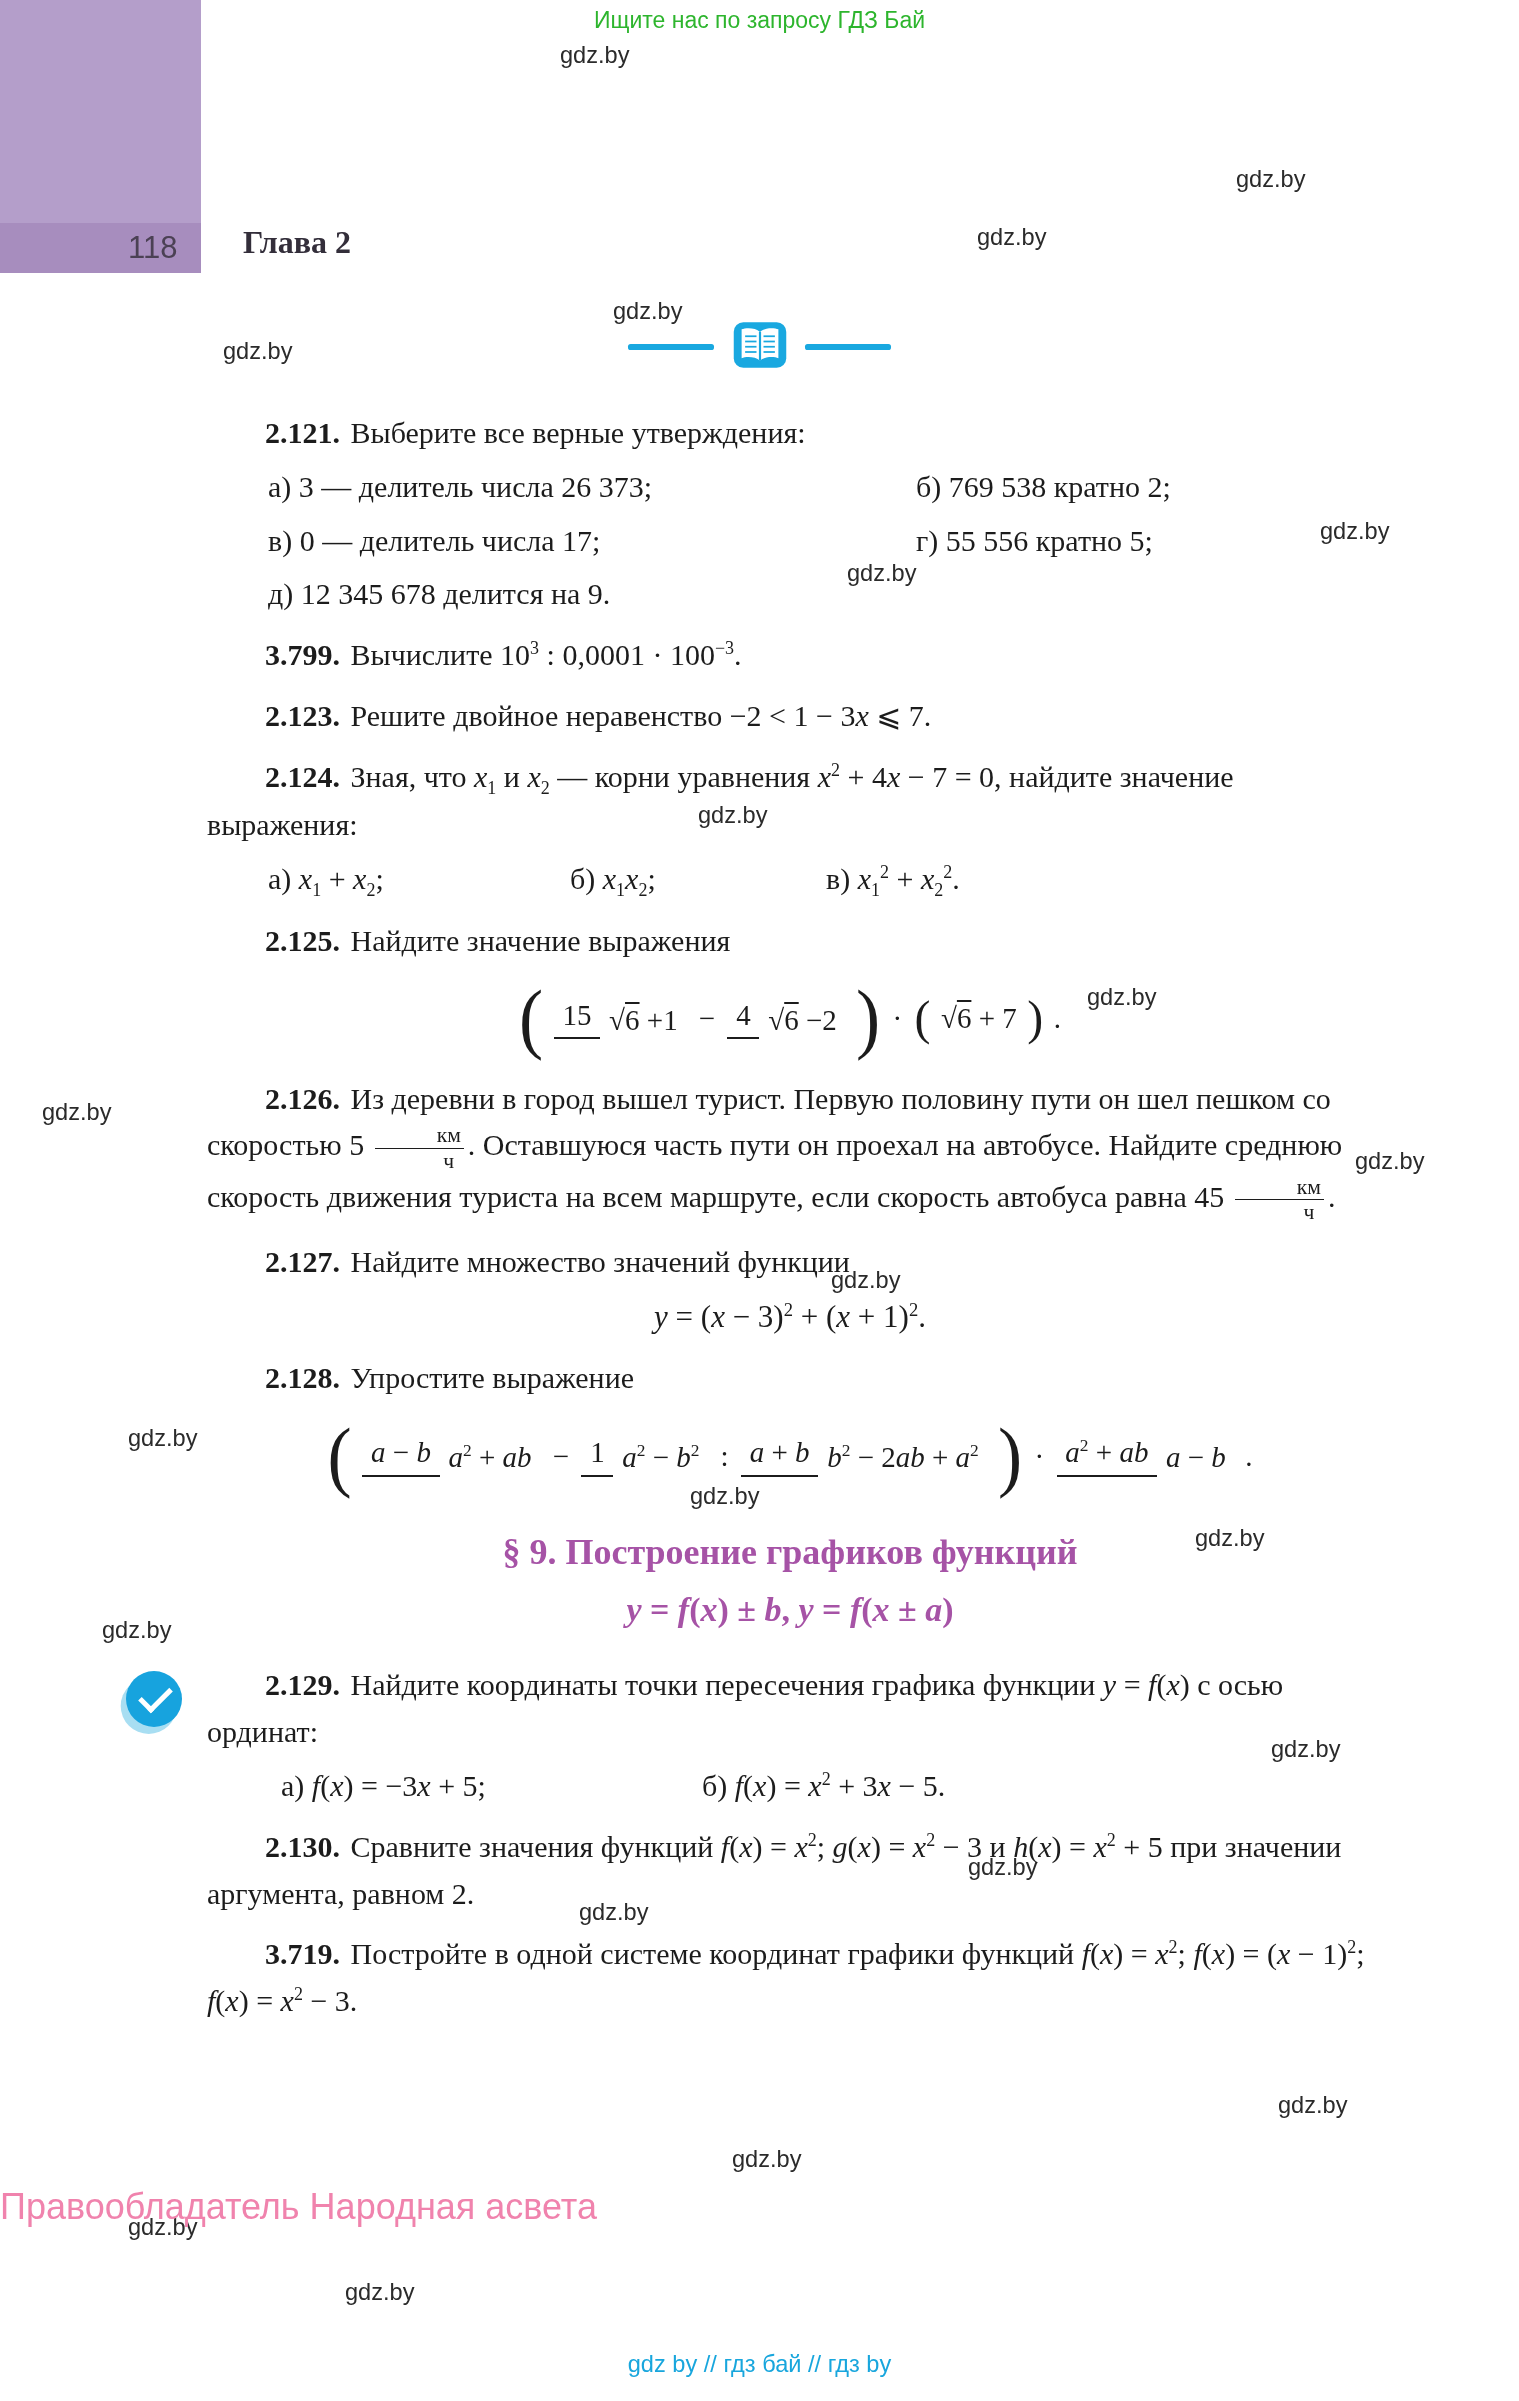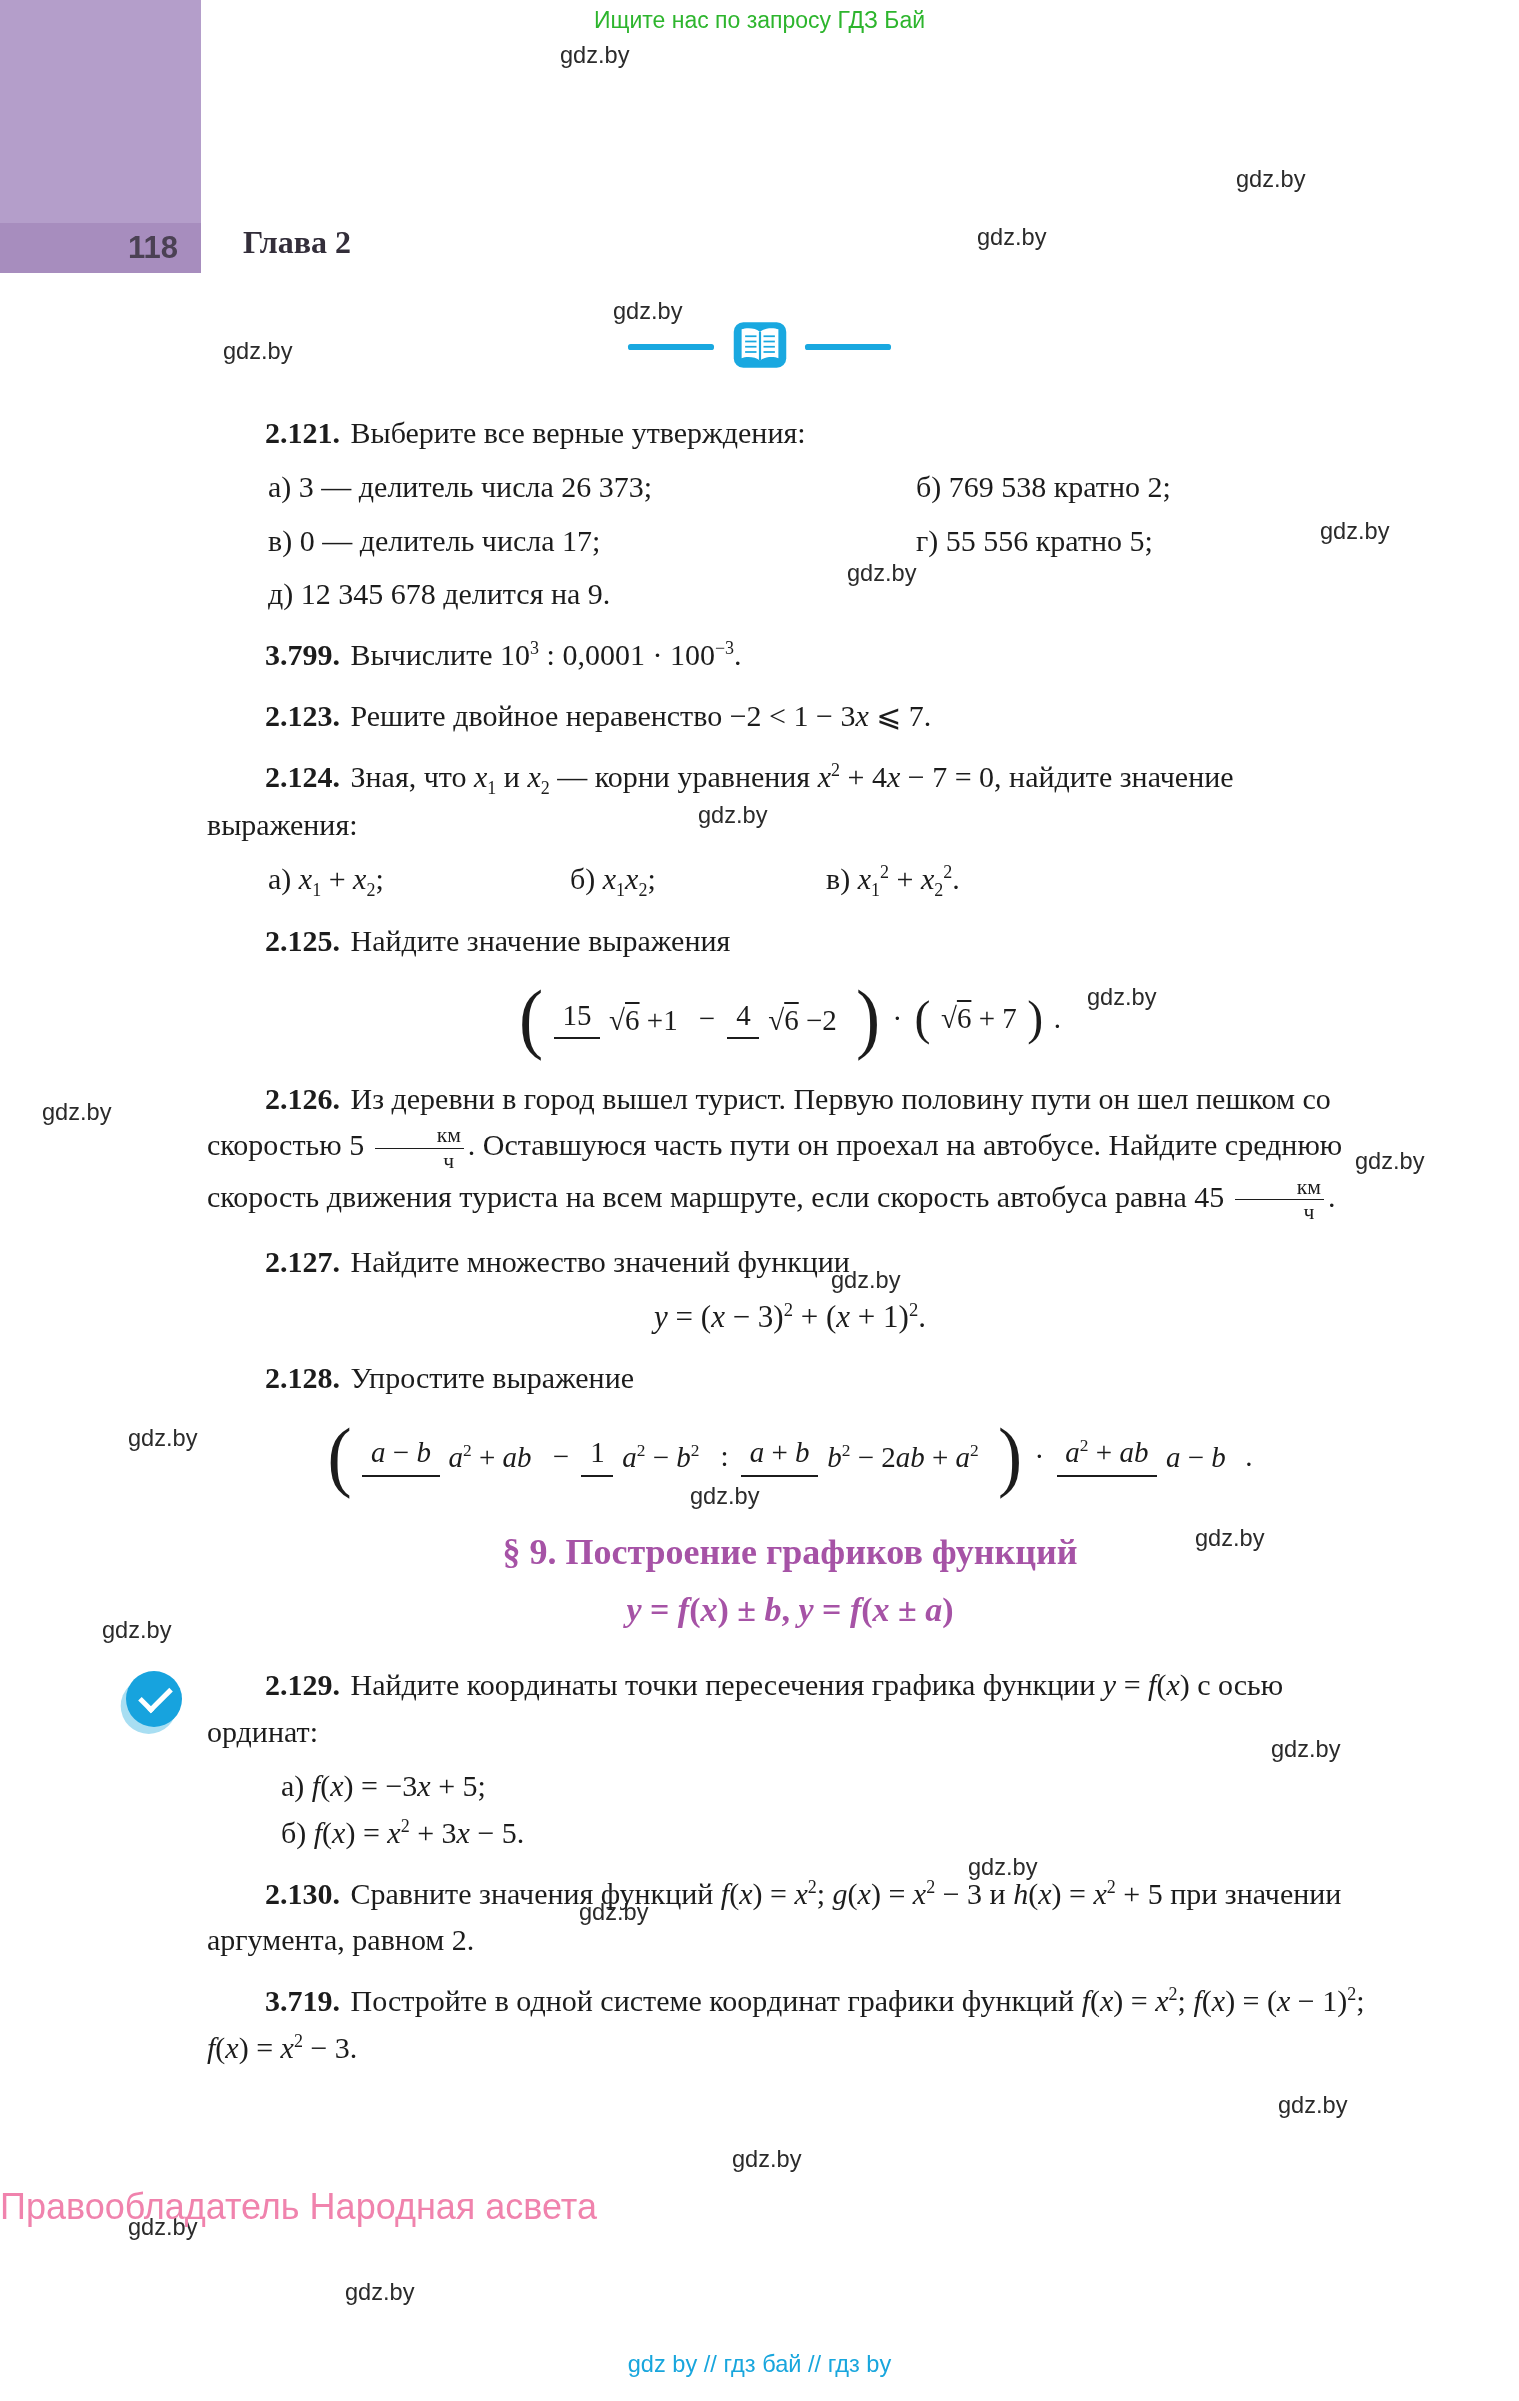--- a/index.html
+++ b/index.html
@@ -15,37 +15,37 @@
         font-size:23.6px; color:#2b2b2b; white-space:nowrap; }
   
   .banner { position:absolute; top:7px; left:0; width:100%; text-align:center;
             font-family:"Liberation Sans",sans-serif; font-size:23px; color:#2db52d; z-index:2;}
   
   .pblock { position:absolute; left:0; top:0; width:201px; height:273px;
             background:#b49eca; z-index:2; }
   .pband  { position:absolute; left:0; bottom:0; width:100%; height:50px;
             background:#a78dbe; display:flex; align-items:center; }
   .pnum   { margin-left:128px; font-family:"Liberation Sans",sans-serif;
-            font-weight:bold; font-size:31px; color:#4b4154; }
+            font-weight:normal; font-size:31px; color:#4b4154; }
   .chapter { position:absolute; left:243px; top:224px; font-weight:bold;
              font-size:32px; color:#332e3a; z-index:2; }
   
   .divider { position:absolute; top:317px; left:0; width:100%; display:flex;
              justify-content:center; align-items:center; gap:17.5px; z-index:2; }
   .dline { width:86px; height:5.3px; background:#19a8e0; border-radius:2.6px; }
   
   .content { position:absolute; left:207px; top:396px; width:1166px; z-index:3;
              font-size:30px; line-height:1.56; }
   p.ex { margin:14px 0 7px; text-indent:58px; }
   .exnum { font-weight:bold; margin-right:10.5px; }
   .opts121 { display:grid; grid-template-columns:648px auto; row-gap:7px;
              padding-left:61px; margin:1.8px 0 8.8px; }
   .opts124 { display:flex; padding-left:61px; margin:1.8px 0 12.3px; }
   .opts124 .o1 { width:302px; } .opts124 .o2 { width:256px; }
-  .opts129 { display:flex; padding-left:74px; margin:1.8px 0 12.3px;flex-direction:column; }
+  .opts129 { display:flex; padding-left:74px; margin:1.8px 0 12.3px; }
   .opts129 .o1 { width:421px; }
   sup { font-size:60%; } sub { font-size:60%; }
   .ol { text-decoration:overline; }
   
   .formula { display:flex; align-items:center; justify-content:center; gap:10.5px;
              margin:17.5px 0 21px; font-size:29px; line-height:1.2; }
   .frac { display:inline-flex; flex-direction:row; align-items:center; }
   .fr-n { padding:0 8.8px 4.4px; border-bottom:2.6px solid #1c1c1c; }
   .fr-d { padding:3.5px 8.8px 0; }
   .paren { font-size:250%; font-weight:300; line-height:1; transform:scaleY(1.08); }

